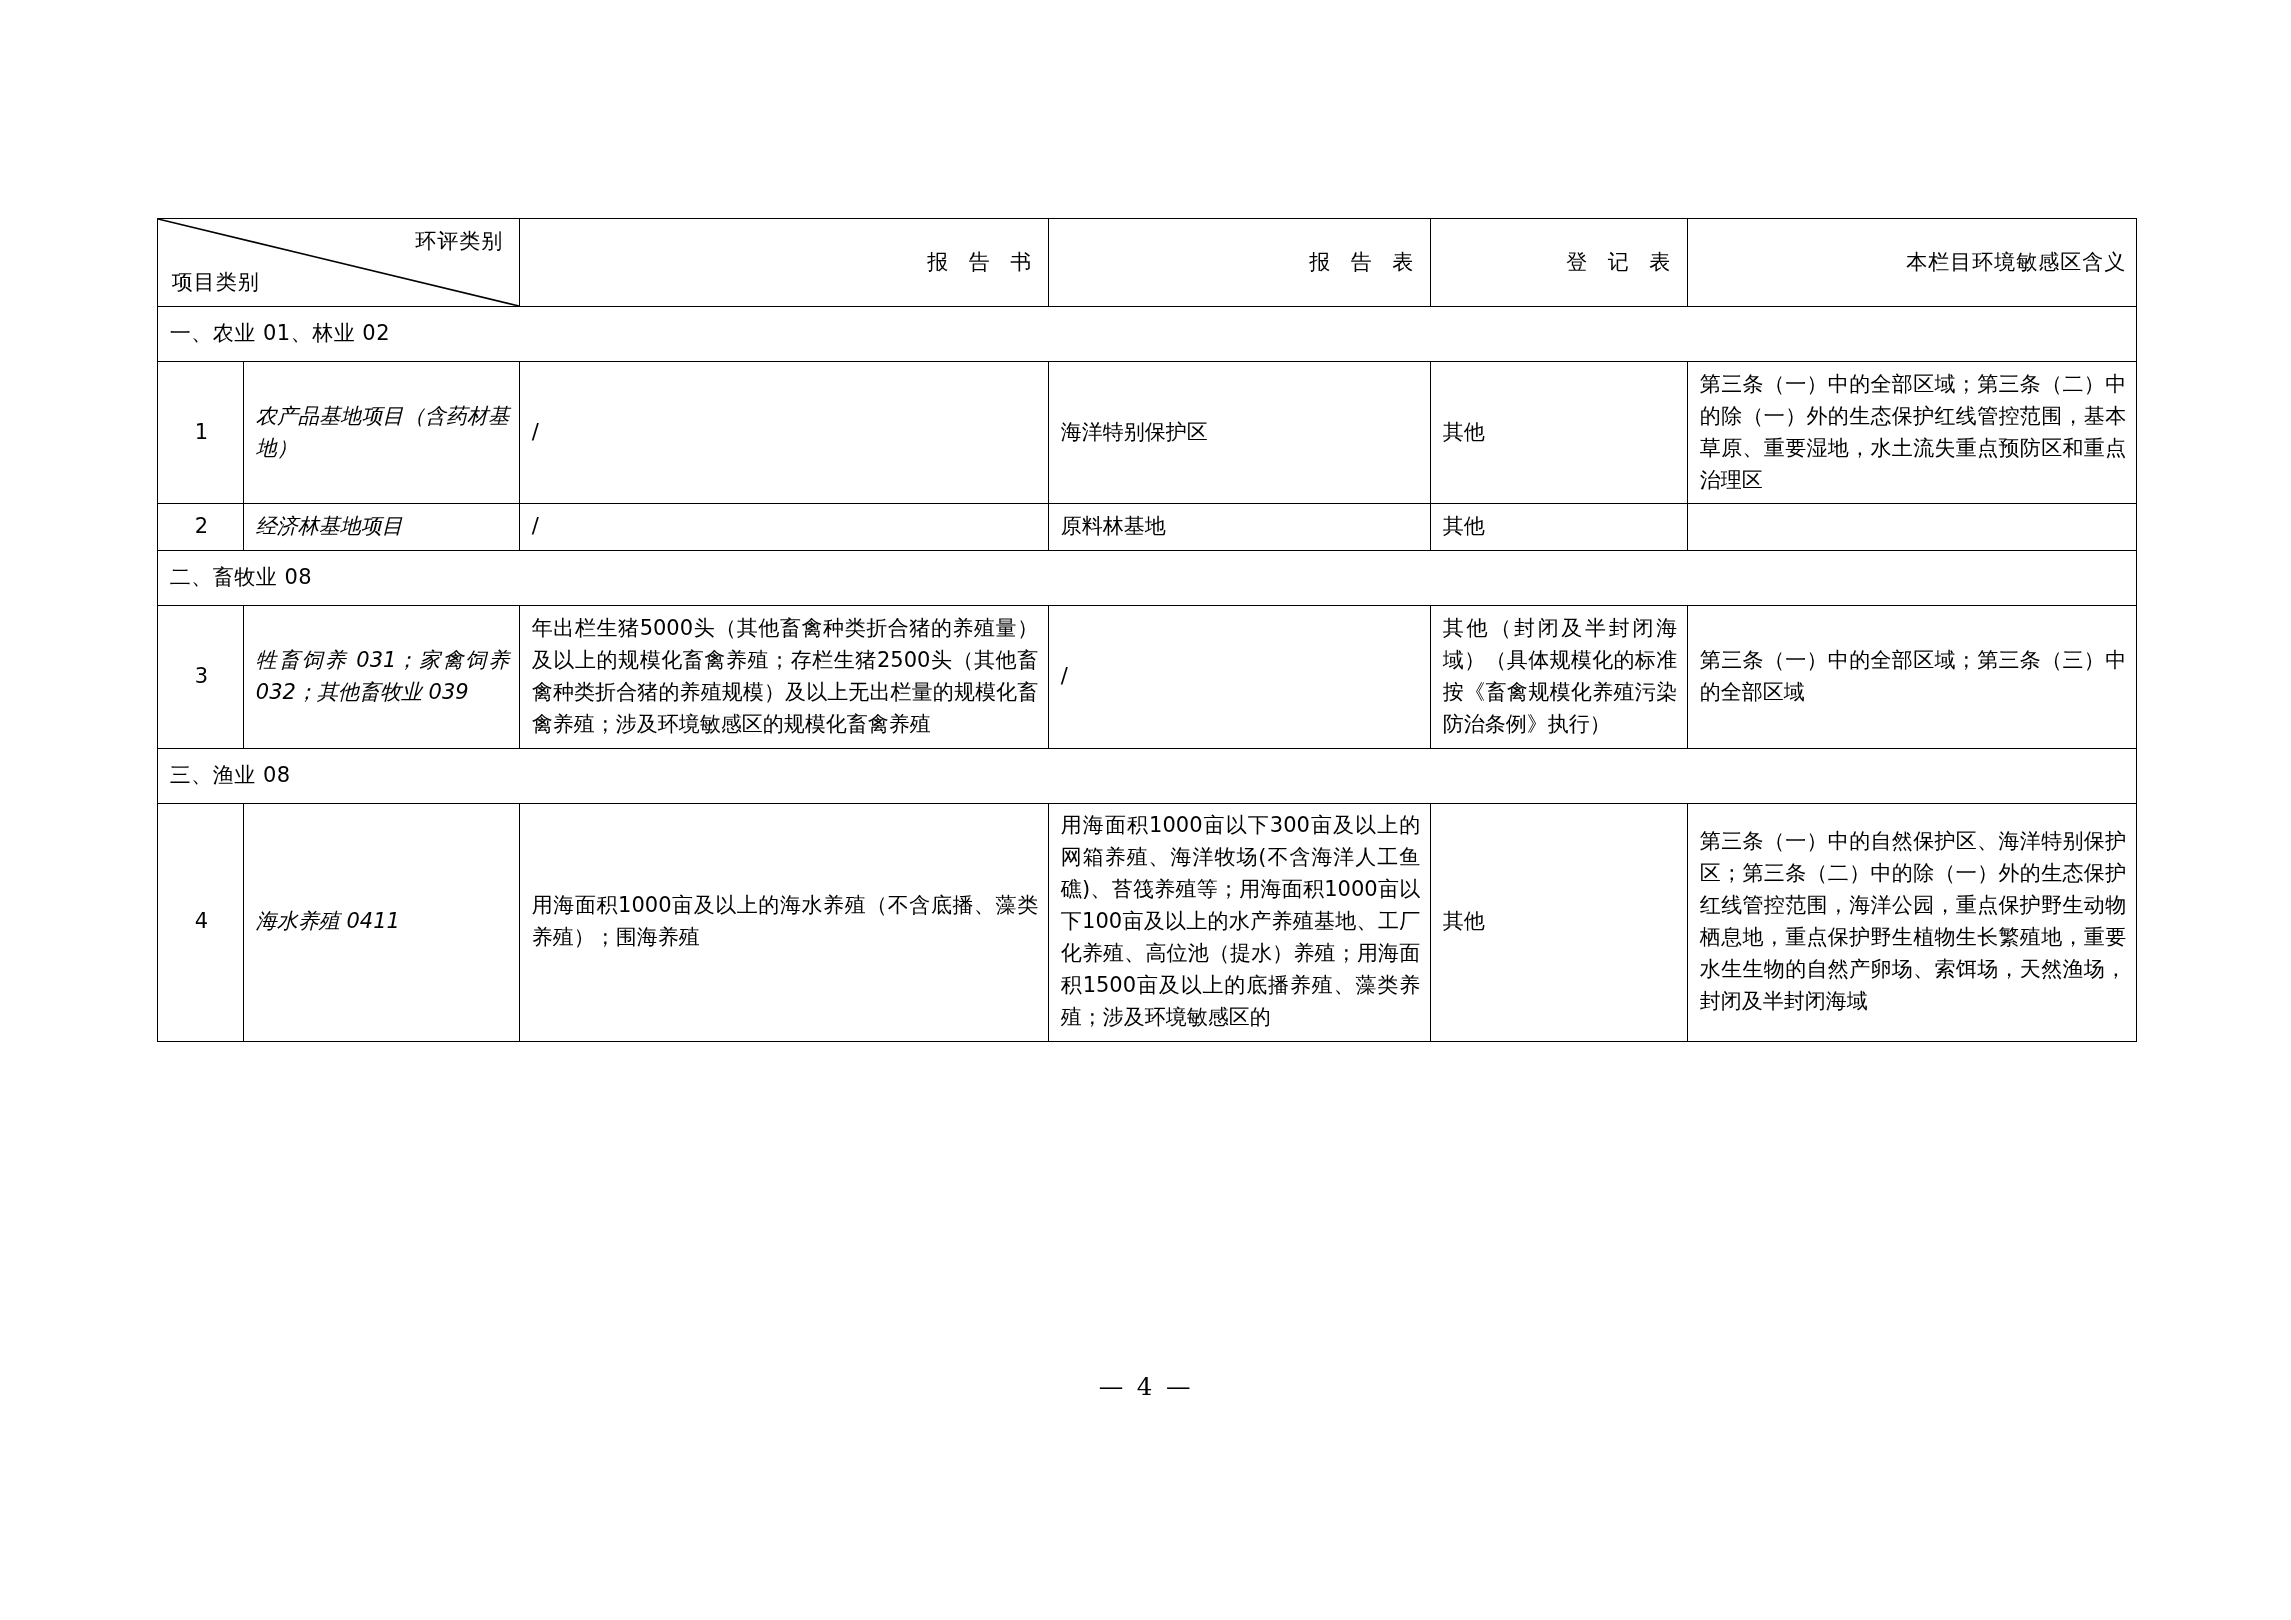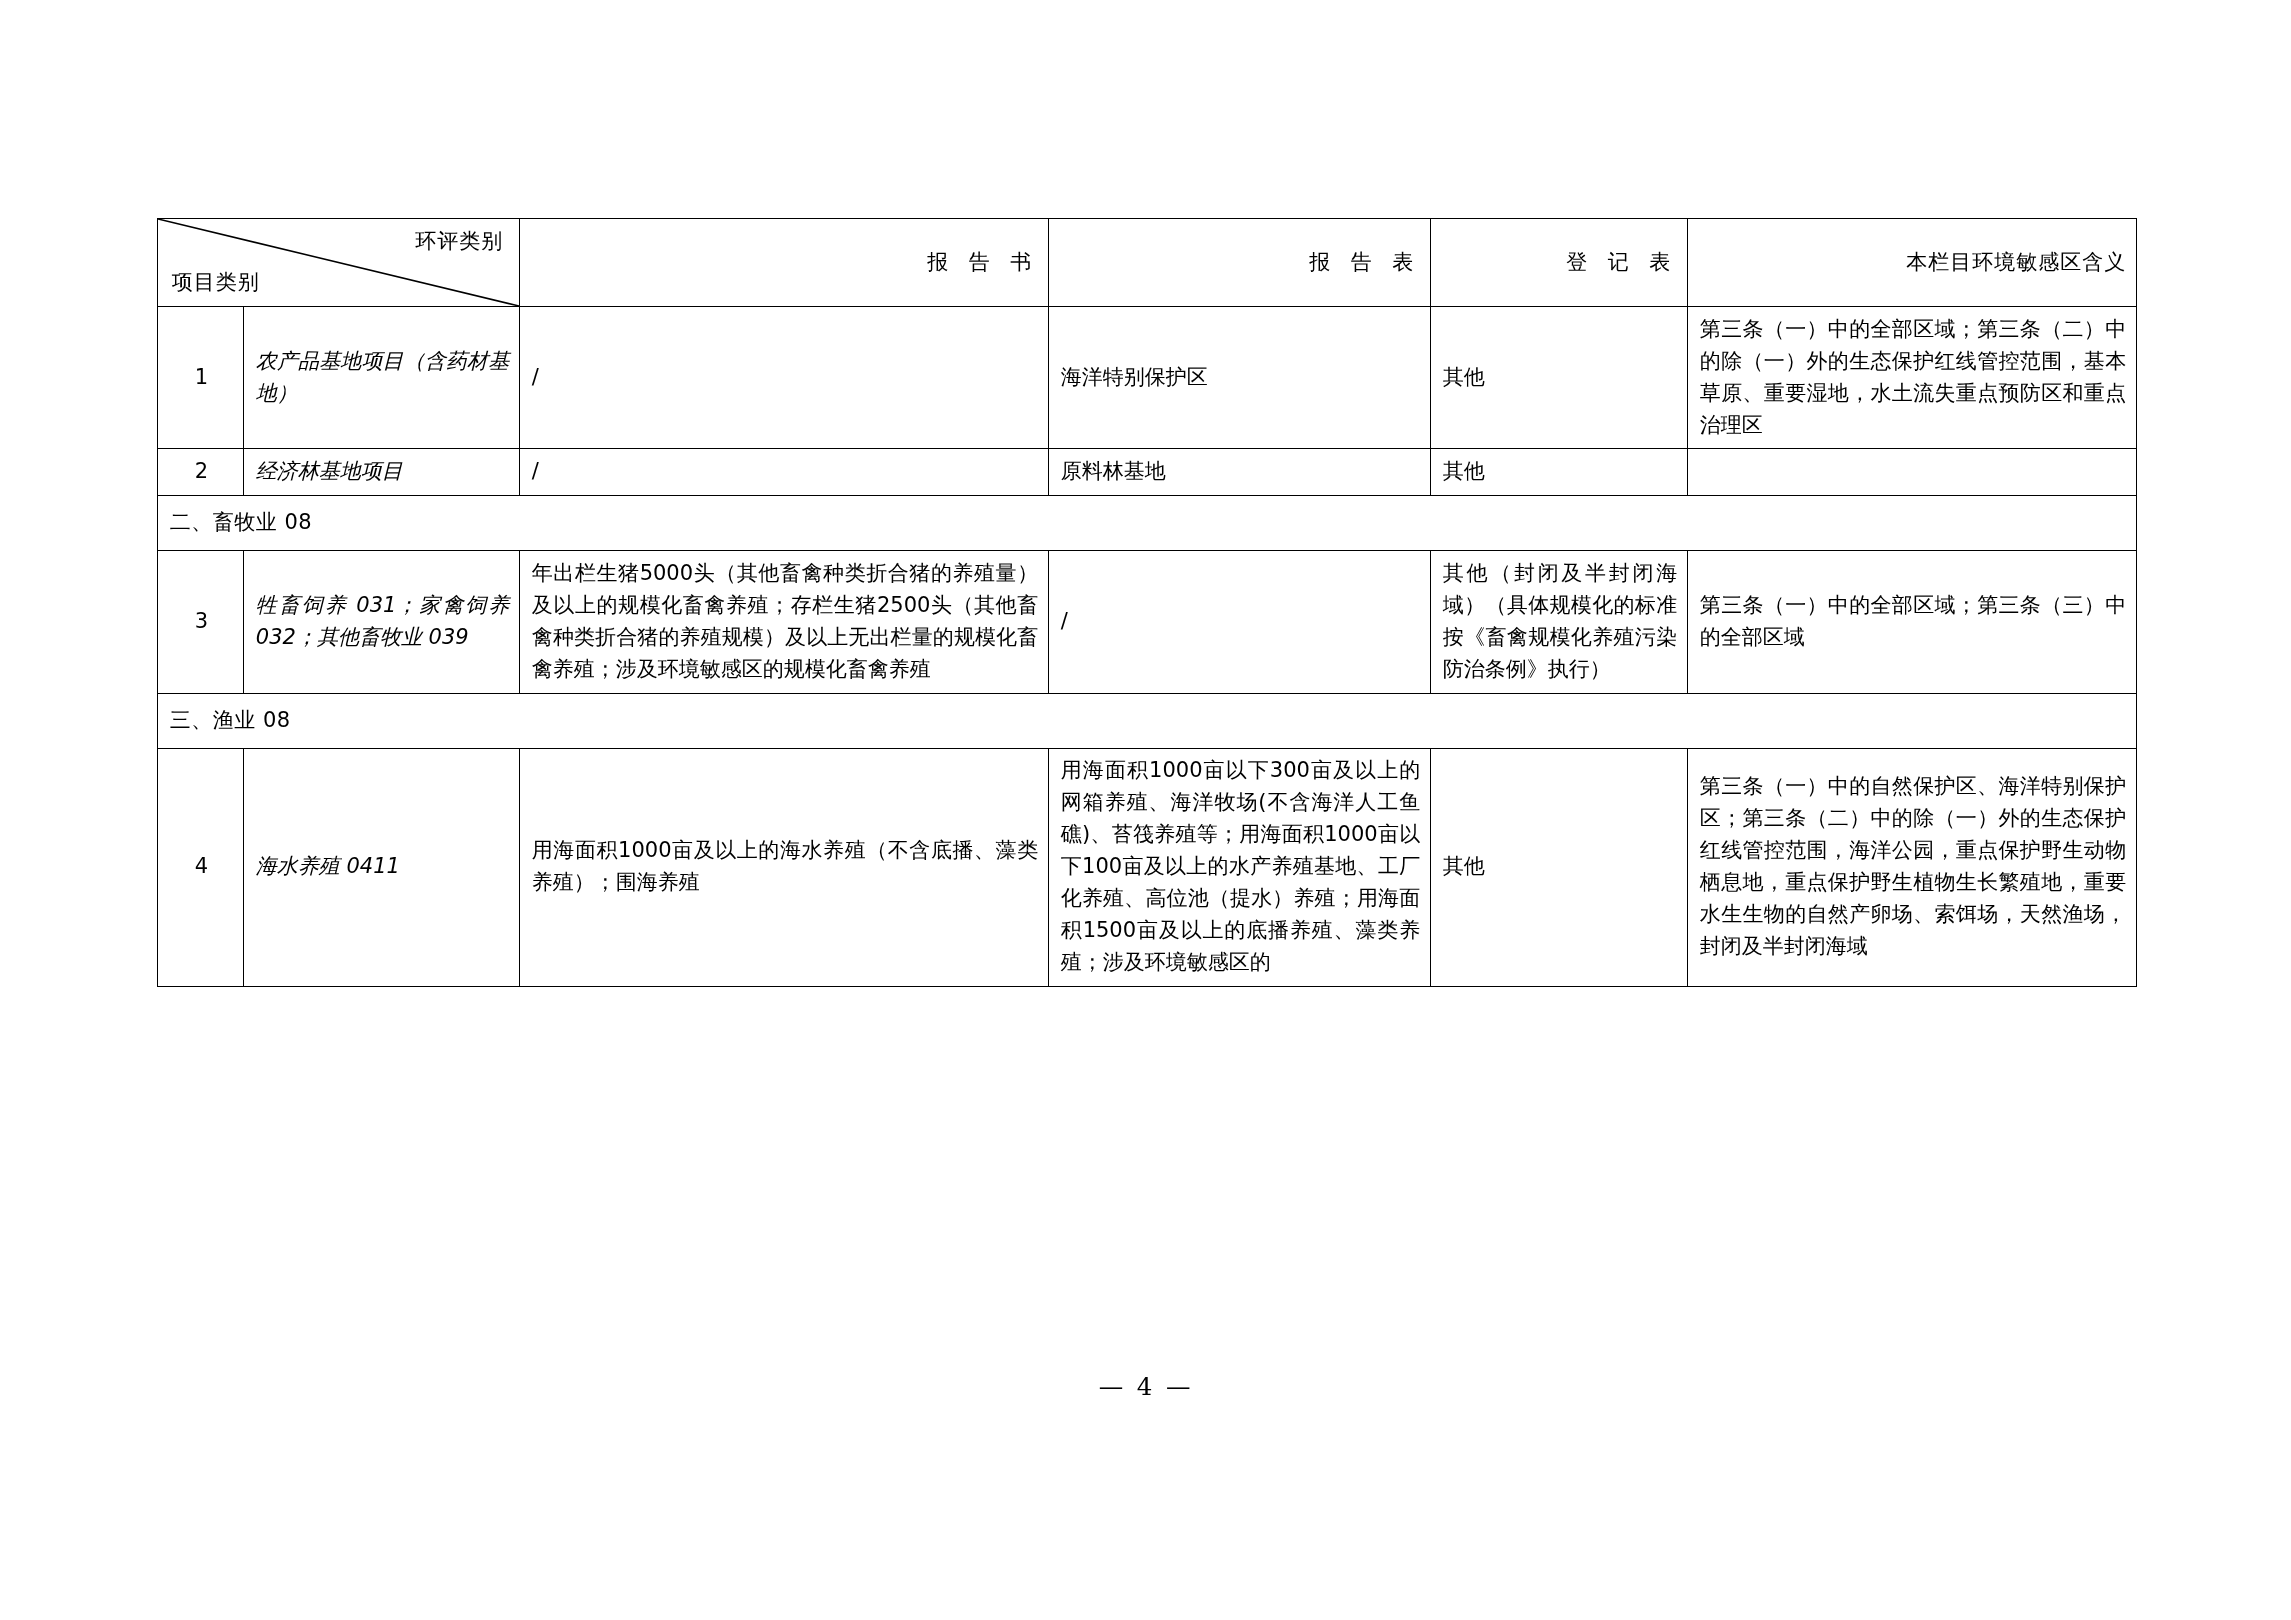--- a/index.html
+++ b/index.html
@@ -143,20 +143,23 @@
           <span class="hdr-bot-label">项目类别</span>
         </th>
         <th class="hdr-center">报 告 书</th>
         <th class="hdr-center">报 告 表</th>
         <th class="hdr-center">登 记 表</th>
         <th class="hdr-center nospace">本栏目环境敏感区含义</th>
       </tr>
     </thead>
     <tbody>
 
+      <tr class="section-row">
+        <td colspan="6">一、农业 01、林业 02</td>
+      </tr>
       <tr>
         <td class="num-cell mid">1</td>
         <td class="cell-cat cell-txt mid">农产品基地项目（含药材基地）</td>
         <td class="cell-txt mid">/</td>
         <td class="cell-txt mid">海洋特别保护区</td>
         <td class="cell-txt mid">其他</td>
         <td class="cell-txt mid">第三条（一）中的全部区域；第三条（二）中的除（一）外的生态保护红线管控范围，基本草原、重要湿地，水土流失重点预防区和重点治理区</td>
       </tr>
       <tr>
         <td class="num-cell mid">2</td>

